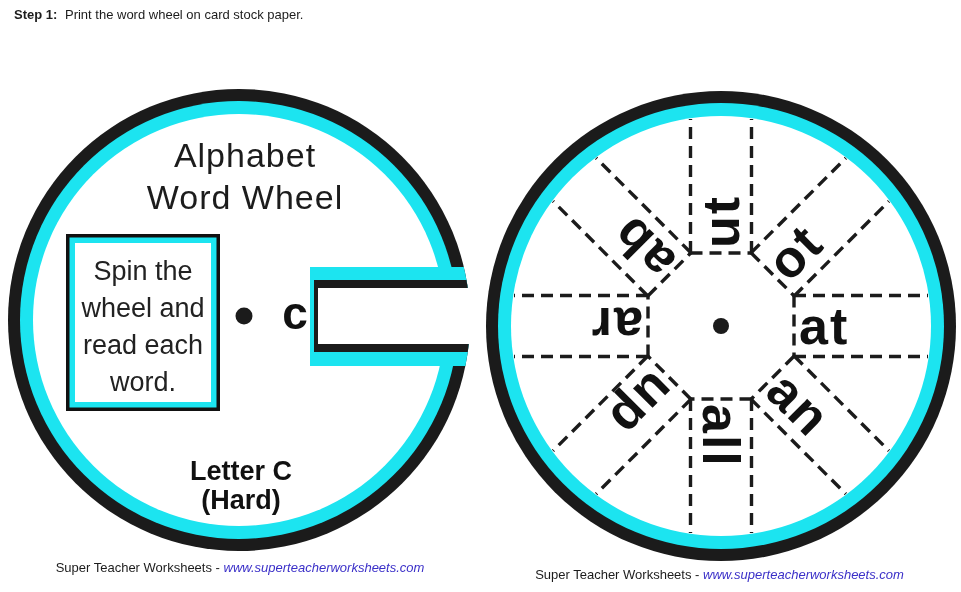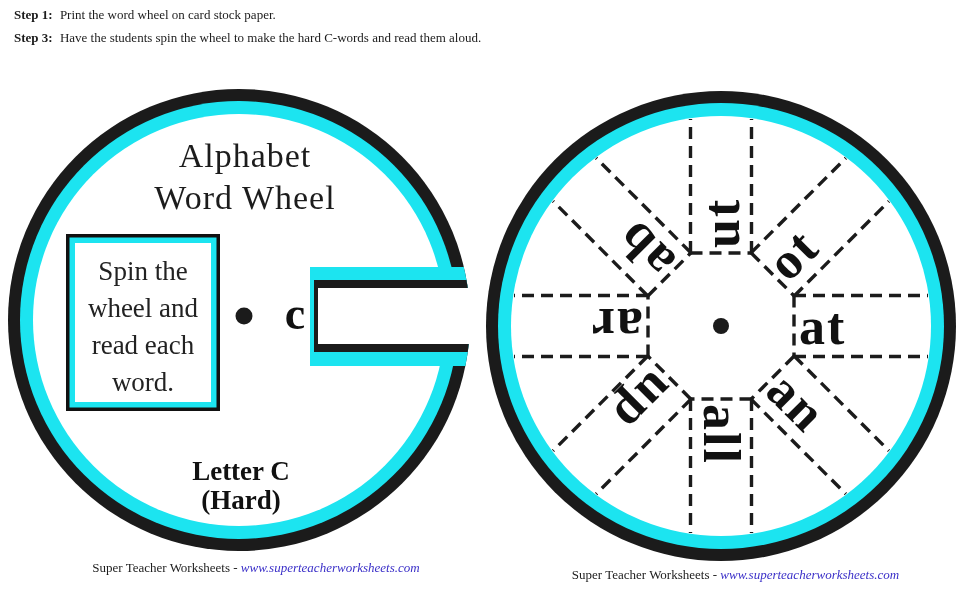--- a/index.html
+++ b/index.html
@@ -1,46 +1,42 @@
 <!DOCTYPE html>
 <html><head>
 <meta charset="utf-8">
 <style>
   html,body{margin:0;padding:0;background:#ffffff;}
   body{width:961px;height:592px;overflow:hidden;
        font-family:"Liberation Sans", sans-serif;color:#1c1c1c;}
-  .page{position:relative;width:961px;height:592px;font-family:Liberation Serif, serif;}
+  .page{position:relative;width:961px;height:592px;}
   .steps{position:absolute;left:14px;top:3px;font-size:13px;line-height:23px;}
   .step b{font-weight:bold;margin-right:4px;}
   svg.wheel{position:absolute;}
   #front-wheel{left:7px;top:88px;}
   #back-wheel{left:481px;top:86px;}
   .title-line{font-size:34px;letter-spacing:1px;fill:#1c1c1c;}
   .instr-line{font-size:27px;fill:#222222;}
   .wheel-label{font-size:27px;font-weight:bold;fill:#111111;}
   .window-letter{font-size:46px;font-weight:bold;fill:#111111;}
   .word{font-size:52px;font-weight:bold;letter-spacing:2px;fill:#111111;}
-  .footer{position:absolute;font-size:13px;text-align:center;white-space:nowrap;margin-left:16px;}
+  .footer{position:absolute;font-size:13px;text-align:center;white-space:nowrap;}
   .footer-front{left:0px;top:560px;width:480px;}
   .footer-back{left:478px;top:567px;width:483px;}
   .footer-link{color:#3a2fc8;font-style:italic;text-decoration:none;}
 </style>
 </head>
 <body>
 
 <div class="page">
 
   <div class="steps">
     <div class="step">
       <b>Step 1:</b>
       <span>Print the word wheel on card stock paper.</span>
-    </div>
-    <div class="step">
-      <b>Step 3:</b>
-      <span>Have the students spin the wheel to make the hard C-words and read them aloud.</span>
     </div>
   </div>
 
   <svg id="front-wheel" class="wheel" width="480" height="480" viewBox="0 0 480 480">
     <circle cx="232" cy="232" r="231" fill="#1b1b1b"></circle>
     <circle cx="232" cy="232" r="219" fill="#1ce4f0"></circle>
     <circle cx="232" cy="232" r="206" fill="#ffffff"></circle>
 
     <g>
       <clipPath id="rimclip">

